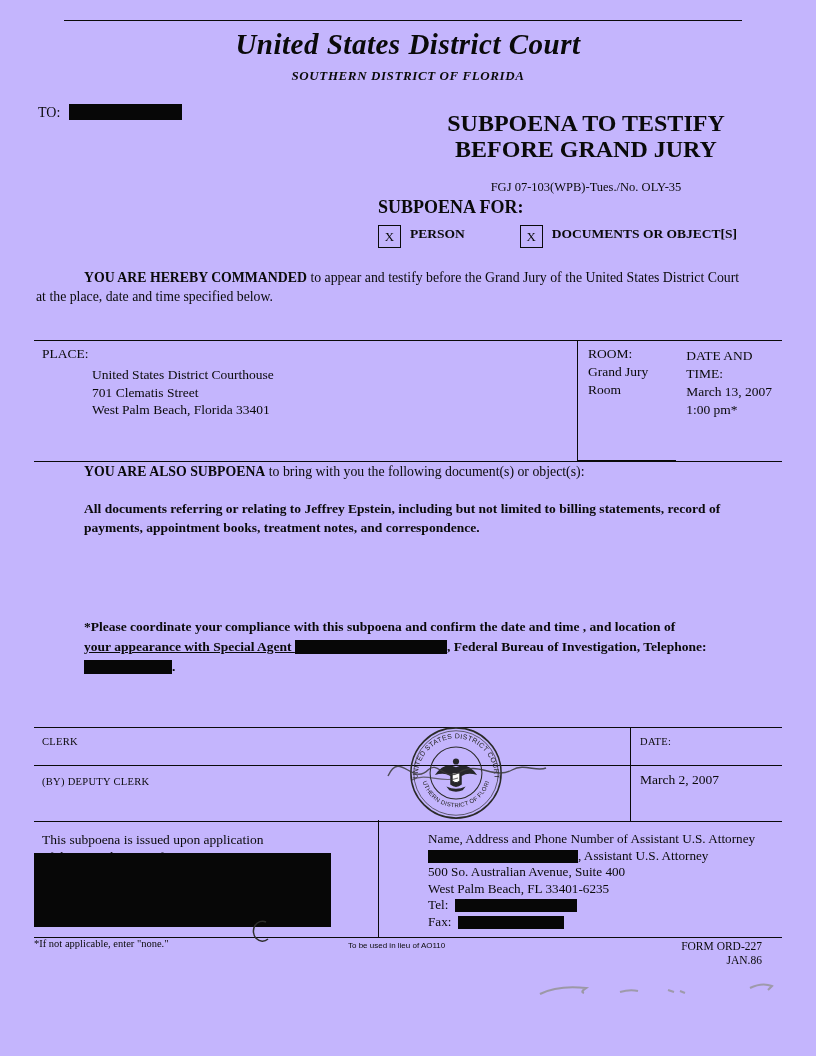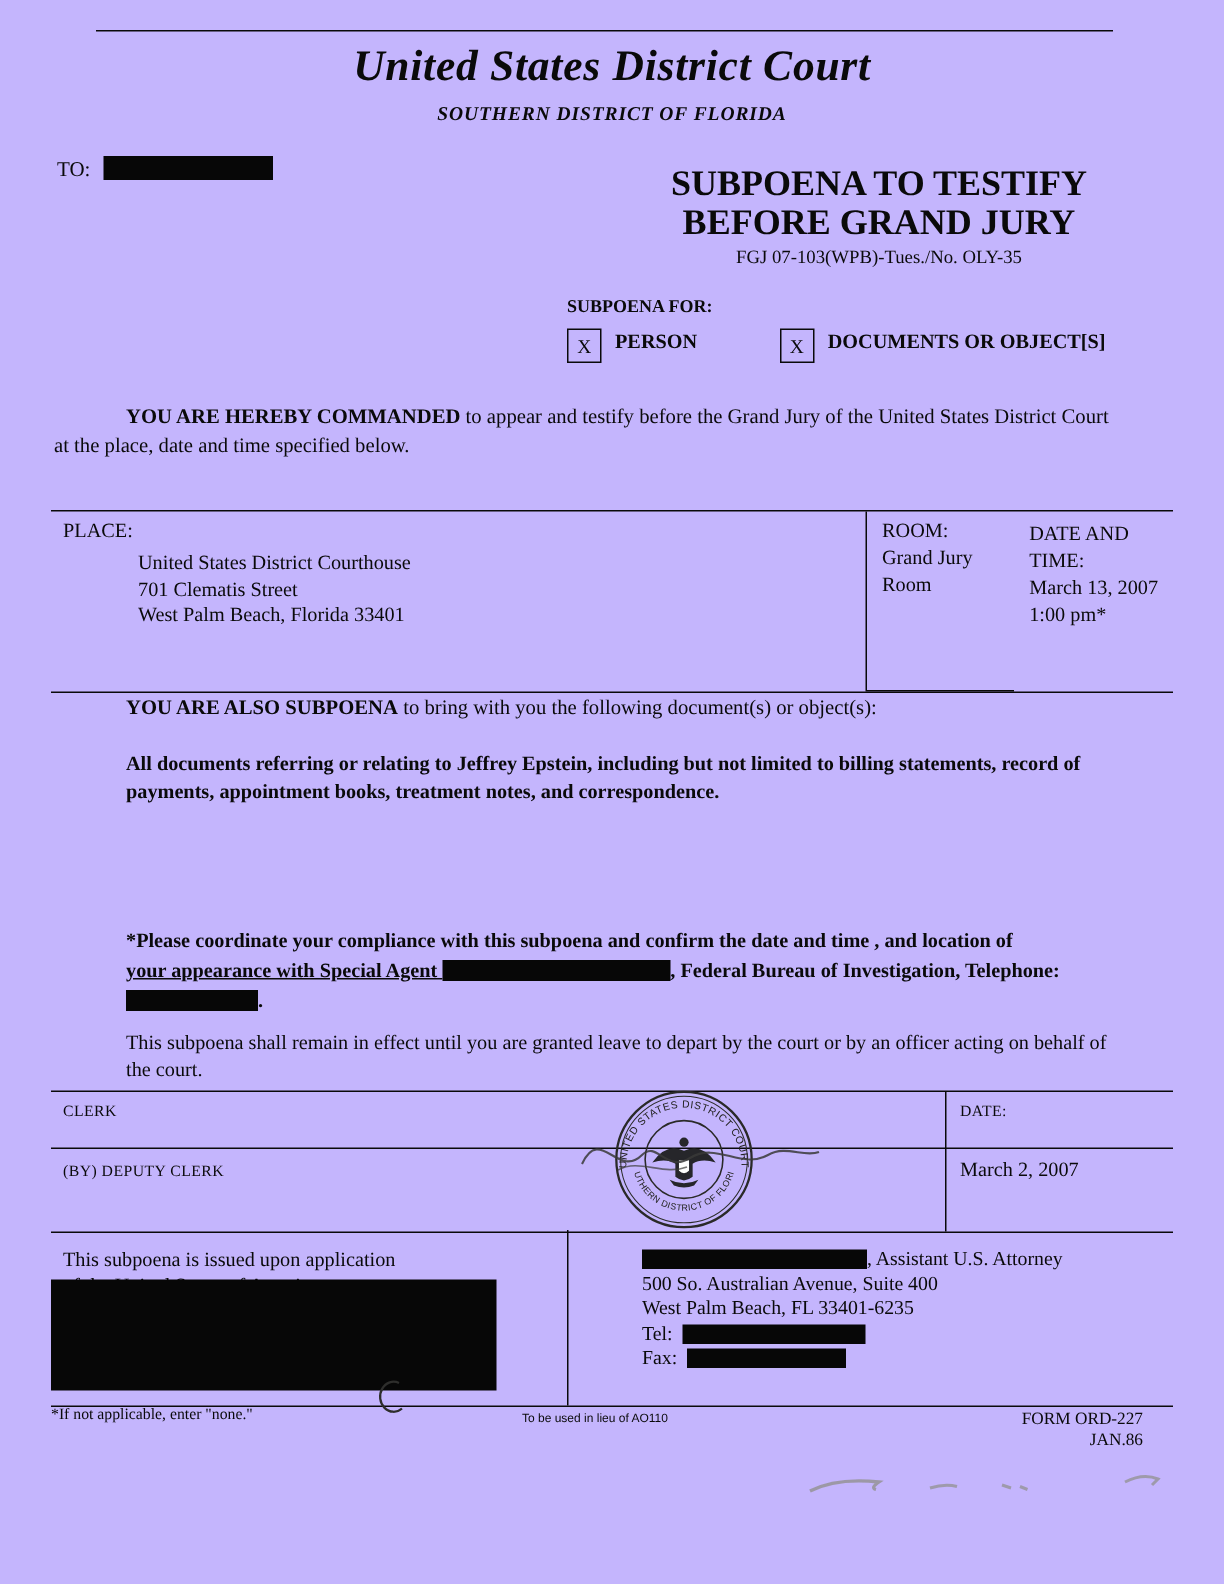--- a/index.html
+++ b/index.html
@@ -14,24 +14,24 @@
   .redact { background:#070707; display:inline-block; vertical-align:-3px; }
 
   .court-title { top:28px; left:0; width:100%; text-align:center;
     font-size:29px; font-weight:bold; font-style:italic; letter-spacing:.5px; }
   .district-sub { top:68px; left:0; width:100%; text-align:center;
     font-size:13px; font-weight:bold; font-style:italic; letter-spacing:.6px; }
 
   .to-row { top:104px; left:38px; font-size:14px; }
   .sub-title { top:110px; left:438px; width:296px; text-align:center; }
   .sub-title .l1 { font-size:24px; font-weight:bold; line-height:26px; }
-  .sub-title .case { font-size:12.5px; margin-top:2px; }
+  .sub-title .case { font-size:12.5px; margin-top:18px; }
 
   .sub-for { top:197px; left:378px; }
-  .sub-for-label { font-size:12px; font-weight:bold; }
+  .sub-for-label { font-size:18px; font-weight:bold; }
   .cbx-row { display:flex; margin-top:7px; align-items:flex-start; }
   .cbx { width:21px; height:21px; border:1.3px solid #0a0a0a; display:flex;
          align-items:center; justify-content:center; font-size:13px; flex:none; }
   .cbx-label { font-size:13.5px; font-weight:bold; margin:1px 0 0 9px; white-space:nowrap; }
   .cbx-pair { display:flex; }
   .cbx-gap { width:55px; flex:none; }
 
   .cmd-par { top:268px; left:36px; width:716px; font-size:13.8px; line-height:19px;
              text-indent:48px; }
   .b { font-weight:bold; }
@@ -154,21 +154,20 @@
   <div class="abs coord-par">
     <div>*Please coordinate your compliance with this subpoena and confirm the date and time , and location of</div>
     <div>
       <span class="u">your appearance with Special Agent </span><span class="redact" style="width:152px; height:14px;"></span><span>, Federal Bureau of Investigation, Telephone:</span>
     </div>
     <div>
       <span class="redact" style="width:88px; height:14px;"></span><span>.</span>
     </div>
   </div>
 
-  <div class="abs effect-par">This subpoena shall remain in effect until you are granted leave to depart by the court or by an officer acting on behalf of the court.</div>
 
   <div class="abs sig-table">
     <div class="sig-row-top"></div>
     <div class="sig-col-div"></div>
     <div class="sig-small clerk">CLERK</div>
     <div class="sig-small dep-clerk">(BY) DEPUTY CLERK</div>
     <div class="sig-small date-lbl">DATE:</div>
     <div class="date-val">March 2, 2007</div>
   </div>
 
@@ -209,20 +208,21 @@
       <div>This subpoena is issued upon application</div>
       <div>of the United States of America</div>
     </div>
     <div class="big-redact"></div>
     <div class="pen-c">
       <svg viewBox="0 0 26 26" width="26" height="26">
         <path d="M18 3 a 9 10 0 1 0 2 17" fill="none" stroke="#2e2e2c" stroke-width="1.5"></path>
       </svg>
     </div>
     <div class="atty">
+      <div>Name, Address and Phone Number of Assistant U.S. Attorney</div>
       <div>
         <span class="redact" style="width:150px; height:13px;"></span><span>, Assistant U.S. Attorney</span>
       </div>
       <div>500 So. Australian Avenue, Suite 400</div>
       <div>West Palm Beach, FL 33401-6235</div>
       <div>
         <span>Tel:</span>
         <span class="redact" style="width:122px; height:13px; margin-left:3px;"></span>
       </div>
       <div>

